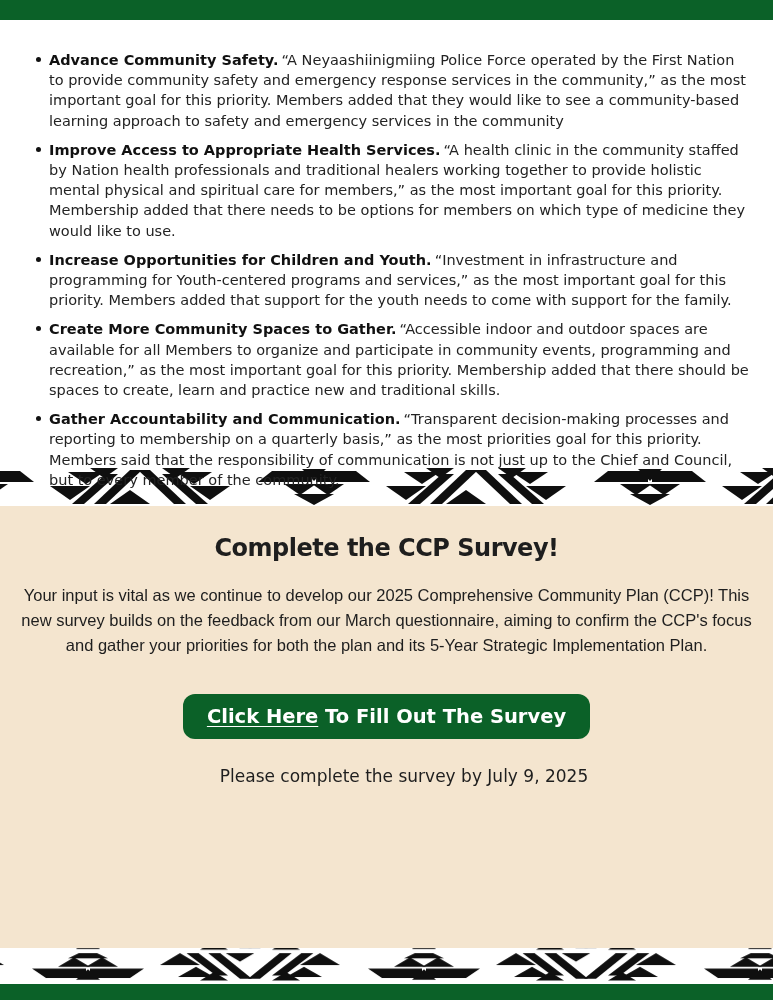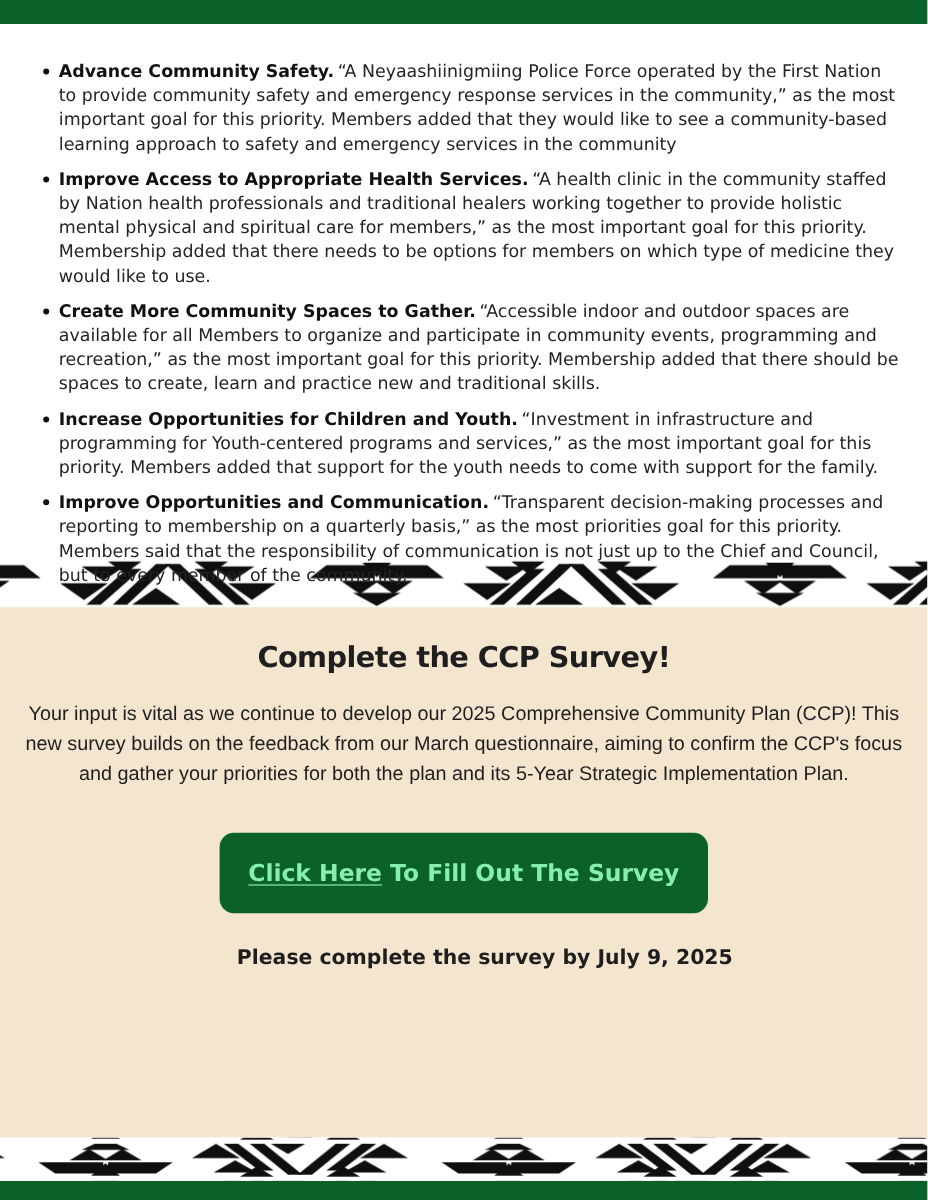--- a/index.html
+++ b/index.html
@@ -41,27 +41,27 @@
     font-family:"Liberation Sans","DejaVu Sans",sans-serif;
     padding-top:21px;
   }
   .survey .h1{font-size:21px;font-weight:400;margin:0;}
   .survey .h2{font-size:24px;font-weight:700;margin:7px 0 0 0;
     font-family:"DejaVu Sans","Liberation Sans",sans-serif;letter-spacing:-.5px;}
   .survey p{margin:13px auto;width:740px;font-size:16.5px;line-height:25px;}
   .survey .p1{margin-top:21px;}
   .survey .p2{margin-top:25px;}
   .cta{
-    display:inline-block;margin-top:23px;background:#0b6128;color:#86efac;
-    border:none;border-radius:12px;padding:22px 24px;
+    display:inline-block;margin-top:23px;background:#0b6128;color:#ffffff;
+    border:none;border-radius:12px;padding:11px 24px;
     font-size:19.5px;font-weight:700;cursor:pointer;
     font-family:"DejaVu Sans","Liberation Sans",sans-serif;
   }
   .cta .link{text-decoration:underline;text-underline-offset:3px;}
-  .deadline{margin-top:27px;font-size:17px;font-weight:700;
+  .deadline{margin-top:27px;font-size:17px;font-weight:400;
     font-family:"DejaVu Sans","Liberation Sans",sans-serif;padding-left:35px;}
 </style>
 </head>
 <body>
 
 <div class="page">
 
   <div class="bar top"></div>
 
   <div class="content">
@@ -69,29 +69,29 @@
       <li>
         <span class="dot"></span>
         <strong class="b-title">Advance Community Safety.</strong><span>“A Neyaashiinigmiing Police Force operated by the First Nation to provide community safety and emergency response services in the community,” as the most important goal for this priority. Members added that they would like to see a community-based learning approach to safety and emergency services in the community</span>
       </li>
       <li>
         <span class="dot"></span>
         <strong class="b-title">Improve Access to Appropriate Health Services.</strong><span>“A health clinic in the community staffed by Nation health professionals and traditional healers working together to provide holistic mental physical and spiritual care for members,” as the most important goal for this priority. Membership added that there needs to be options for members on which type of medicine they would like to use.</span>
       </li>
       <li>
         <span class="dot"></span>
+        <strong class="b-title">Increase Opportunities for Children and Youth.</strong><span>“Investment in infrastructure and programming for Youth-centered programs and services,” as the most important goal for this priority. Members added that support for the youth needs to come with support for the family.</span>
+      </li>
+      <li>
+        <span class="dot"></span>
         <strong class="b-title">Create More Community Spaces to Gather.</strong><span>“Accessible indoor and outdoor spaces are available for all Members to organize and participate in community events, programming and recreation,” as the most important goal for this priority. Membership added that there should be spaces to create, learn and practice new and traditional skills.</span>
       </li>
       <li>
         <span class="dot"></span>
-        <strong class="b-title">Increase Opportunities for Children and Youth.</strong><span>“Investment in infrastructure and programming for Youth-centered programs and services,” as the most important goal for this priority. Members added that support for the youth needs to come with support for the family.</span>
-      </li>
-      <li>
-        <span class="dot"></span>
-        <strong class="b-title">Improve Opportunities and Communication.</strong><span>“Transparent decision-making processes and reporting to membership on a quarterly basis,” as the most priorities goal for this priority. Members said that the responsibility of communication is not just up to the Chief and Council, but to every member of the community.</span>
+        <strong class="b-title">Gather Accountability and Communication.</strong><span>“Transparent decision-making processes and reporting to membership on a quarterly basis,” as the most priorities goal for this priority. Members said that the responsibility of communication is not just up to the Chief and Council, but to every member of the community.</span>
       </li>
     </ul>
   </div>
 
   <div class="band top">
     <svg width="773" height="42" xmlns="http://www.w3.org/2000/svg">
       <defs>
         <pattern id="motifsTop" width="336" height="42" patternUnits="userSpaceOnUse" patternTransform="translate(40,0)">
           <g fill="#0f0f0f">
 

